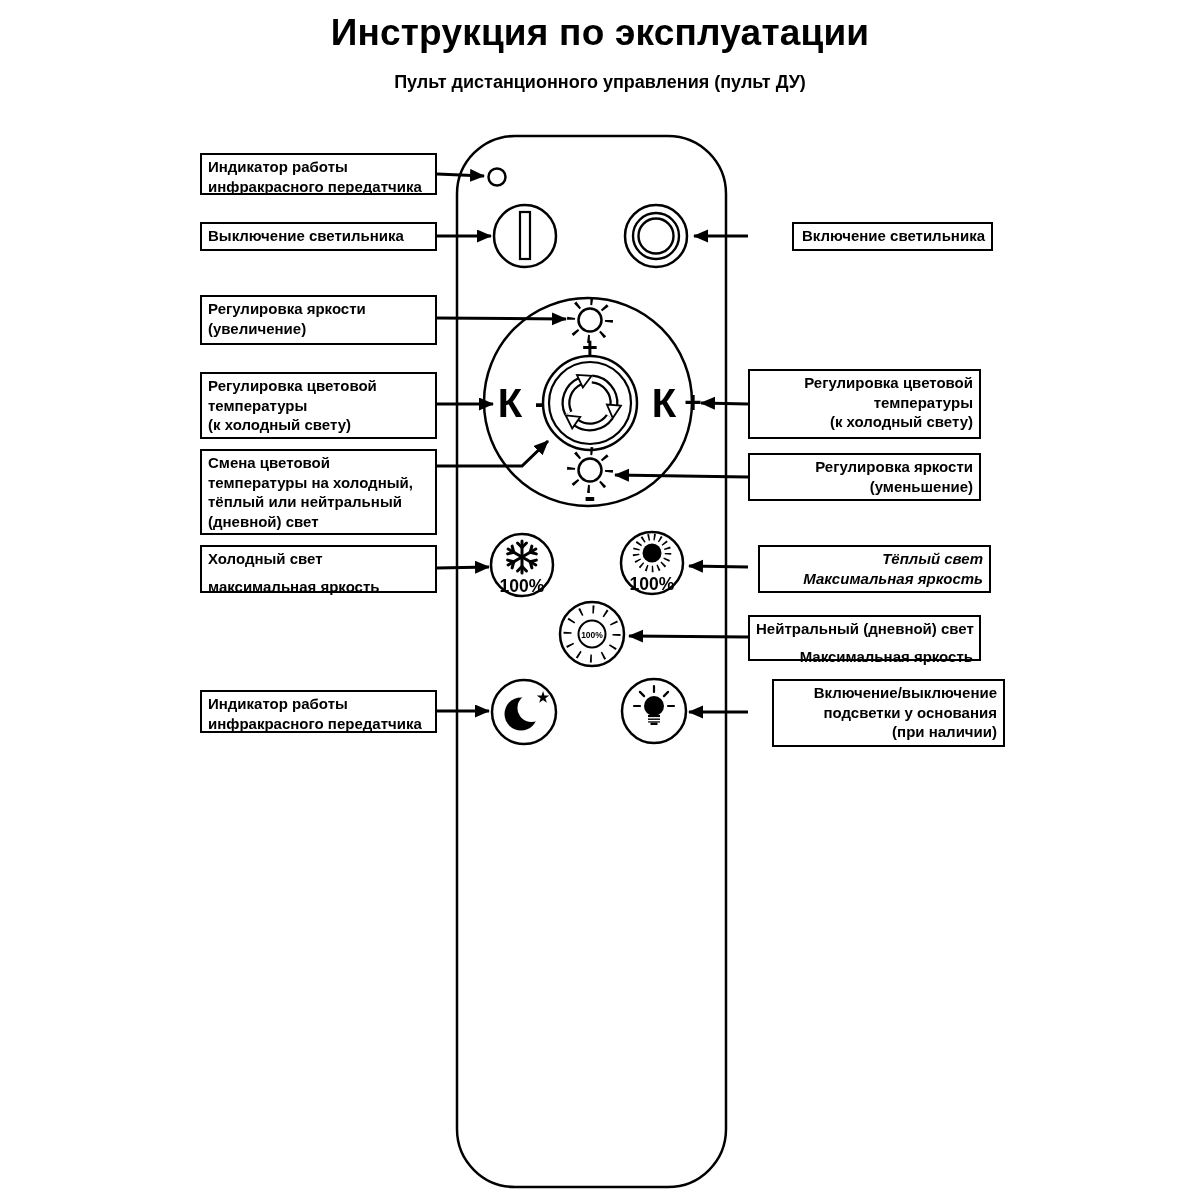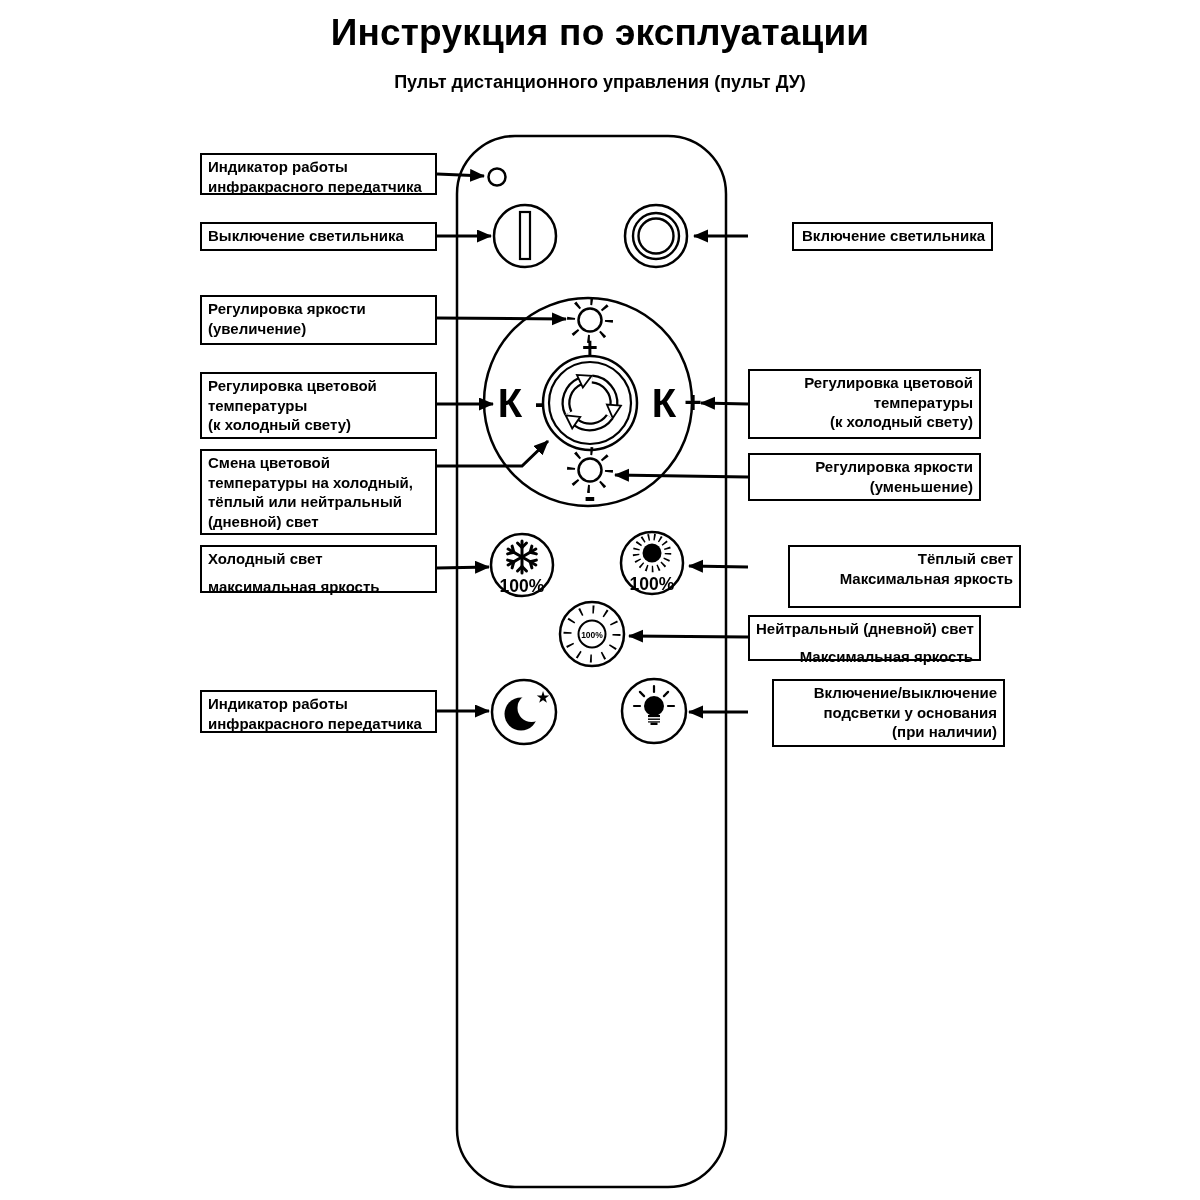--- a/index.html
+++ b/index.html
@@ -235,21 +235,21 @@
     </div>
   <div class="label-box label-right" style="left:748px;top:369px;width:233px;height:70px;">
       <div>Регулировка цветовой</div>
       <div>температуры</div>
       <div>(к холодный свету)</div>
     </div>
   <div class="label-box label-right" style="left:748px;top:453px;width:233px;height:48px;">
       <div>Регулировка яркости</div>
       <div>(уменьшение)</div>
     </div>
-  <div class="label-box label-right" style="left:788px;top:545px;width:233px;height:63px;">
+  <div class="label-box label-right" style="left:758px;top:545px;width:233px;height:48px;font-style:italic;">
       <div>Тёплый свет</div>
       <div>Максимальная яркость</div>
     </div>
   <div class="label-box label-right" style="left:748px;top:615px;width:233px;height:46px;gap:8px;">
       <div>Нейтральный (дневной) свет</div>
       <div>Максимальная яркость</div>
     </div>
   <div class="label-box label-right" style="left:772px;top:679px;width:233px;height:68px;">
       <div>Включение/выключение</div>
       <div>подсветки у основания</div>

